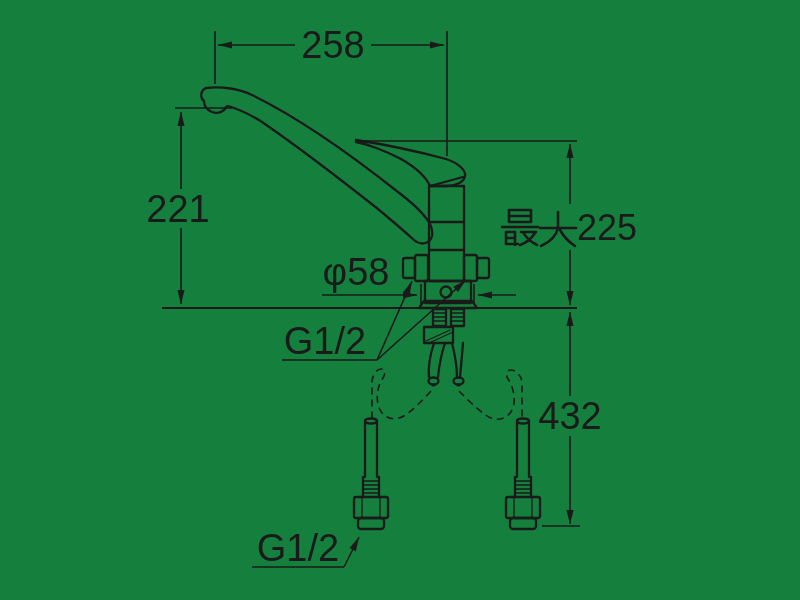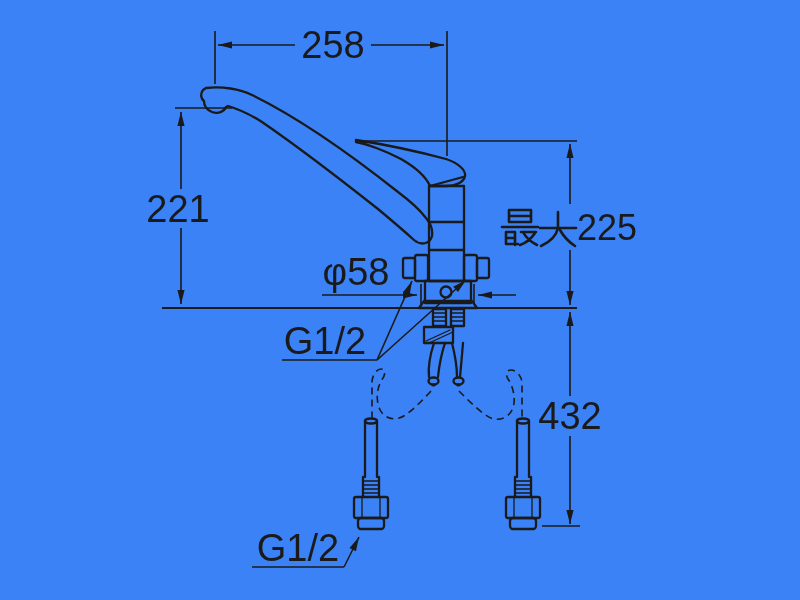--- a/index.html
+++ b/index.html
@@ -5,21 +5,21 @@
   html, body {
     margin: 0;
     padding: 0;
     background: #ffffff;
     font-family: "Liberation Sans", "DejaVu Sans", sans-serif;
   }
   .stage {
     position: relative;
     width: 800px;
     height: 600px;
-    background: #3b82f6;
+    background: #15803d;
     overflow: hidden;
   }
   svg { display: block; }
   .outline-grp path, .outline-grp rect, .outline-grp circle, .outline-grp ellipse, .outline-grp line {
     fill: none;
     stroke: #1a1a1a;
     stroke-width: 2.3;
     stroke-linecap: round;
     stroke-linejoin: round;
   }

